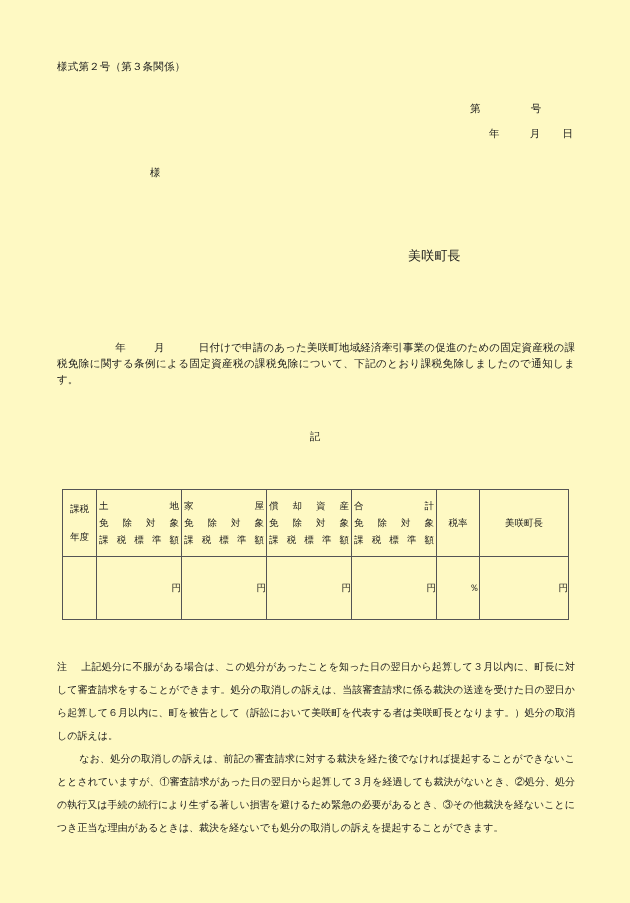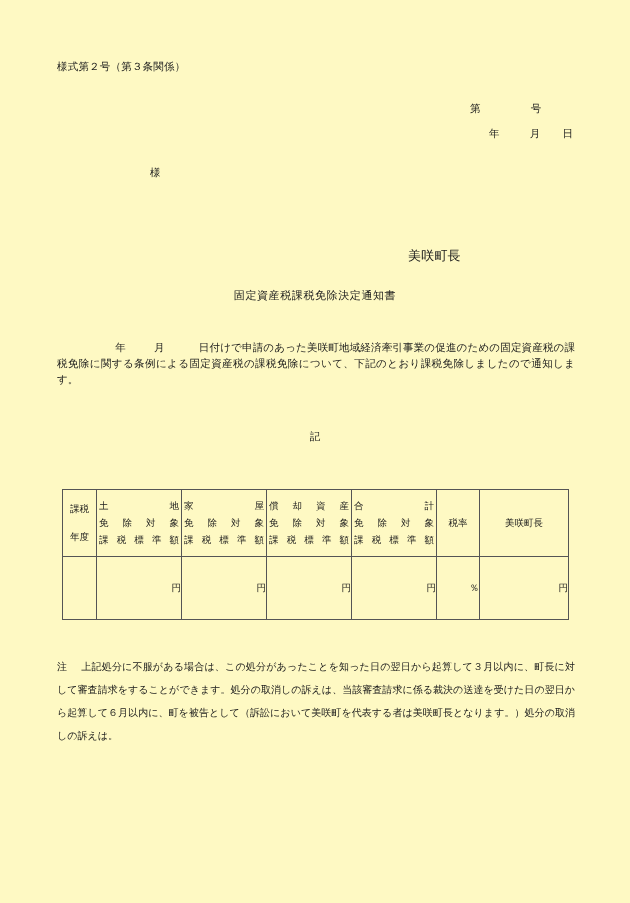--- a/index.html
+++ b/index.html
@@ -153,21 +153,20 @@
   <div class="t form-no">様式第２号（第３条関係）</div>
 
   <div class="t doc-number"><span>第</span><span style="display:inline-block;width:50px"></span><span>号</span></div>
 
   <div class="t doc-date"><span>年</span><span style="display:inline-block;width:30px"></span><span>月</span><span style="display:inline-block;width:22px"></span><span>日</span></div>
 
   <div class="t addressee">様</div>
 
   <div class="t issuer">美咲町長</div>
 
-  <div class="t doc-title center">固定資産税課税免除決定通知書</div>
 
   <div class="body-para"><span class="indent"></span><span>年</span><span class="gap"></span><span>月</span><span class="gap2"></span><span>日付けで申請のあった美咲町地域経済牽引事業の促進のための固定資産税の課税免除に関する条例による固定資産税の課税免除について、下記のとおり課税免除しましたので通知します。</span></div>
 
   <div class="t ki center">記</div>
 
   <div class="tbl-wrap">
     <table class="form-table">
       <colgroup>
         <col class="col-year">
         <col class="col-amt">
@@ -280,15 +279,16 @@
           <td class="cell-body">円</td>
           <td class="cell-body">％</td>
           <td class="cell-body">円</td>
         </tr>
       </tbody>
     </table>
   </div>
 
   <div class="note">
     <p><span>注</span><span class="label-gap"></span><span>上記処分に不服がある場合は、この処分があったことを知った日の翌日から起算して３月以内に、町長に対して審査請求をすることができます。処分の取消しの訴えは、当該審査請求に係る裁決の送達を受けた日の翌日から起算して６月以内に、町を被告として（訴訟において美咲町を代表する者は美咲町長となります。）処分の取消しの訴えは。</span></p>
+    <p><span class="para-indent"></span><span>なお、処分の取消しの訴えは、前記の審査請求に対する裁決を経た後でなければ提起することができないこととされていますが、①審査請求があった日の翌日から起算して３月を経過しても裁決がないとき、②処分、処分の執行又は手続の続行により生ずる著しい損害を避けるため緊急の必要があるとき、③その他裁決を経ないことにつき正当な理由があるときは、裁決を経ないでも処分の取消しの訴えを提起することができます。</span></p>
   </div>
 
 </div>
 
 </body></html>

